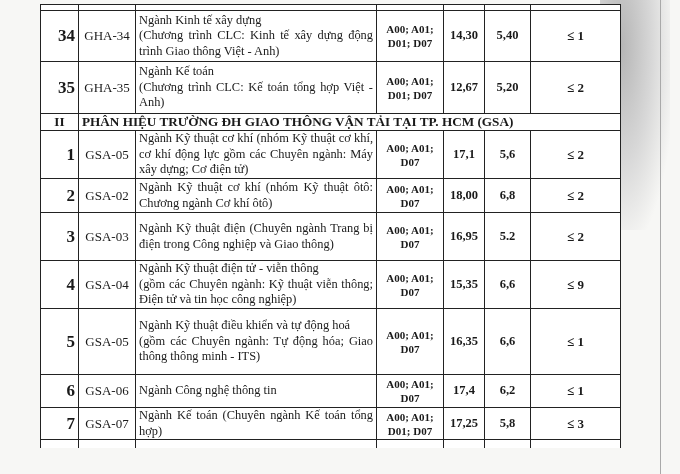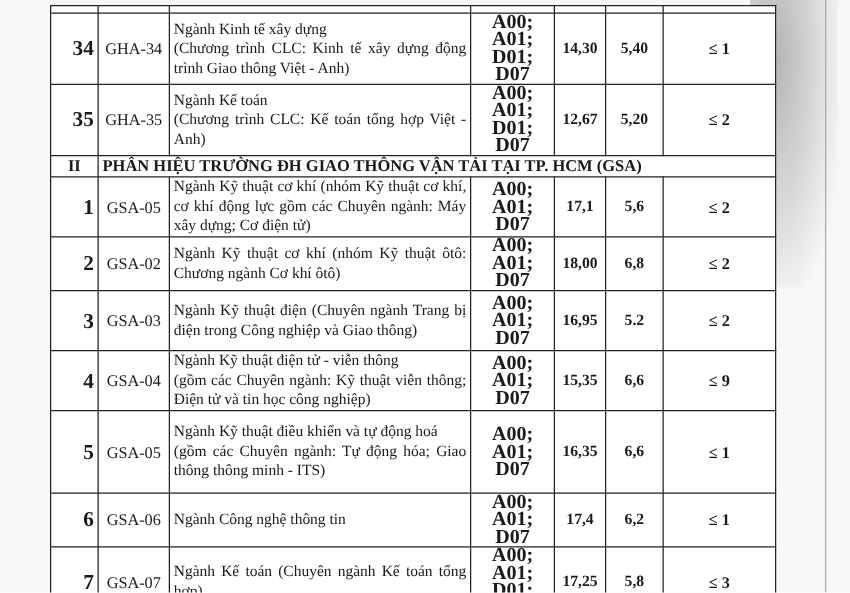--- a/index.html
+++ b/index.html
@@ -17,21 +17,21 @@
     table.tbl {
       position: absolute; left: 40px; top: 4px;
       border-collapse: collapse; table-layout: fixed;
       background: #ffffff;
       font-size: 12.4px; line-height: 15.6px;
     }
     .tbl td { border: 1.3px solid #222; padding: 0 3px; vertical-align: middle; }
     .tbl td.stt { text-align: right; font-weight: bold; font-size: 17px; }
     .tbl td.code { text-align: center; font-size: 13px; border-radius: 23px; }
     .tbl td.name { text-align: justify; text-align-last: left; }
-    .tbl td.combo { text-align: center; font-weight: bold; font-size: 16px; line-height: 14px; }
+    .tbl td.combo { text-align: center; font-weight: bold; font-size: 11px; line-height: 14px; }
     .tbl td.score { text-align: center; font-weight: bold; font-size: 12.5px; }
     .tbl td.order { text-align: center; font-weight: bold; font-size: 13px; }
     .tbl tr.section td { font-weight: bold; font-size: 13.2px; height: 16px; }
     .tbl tr.section td.stt { text-align: center; }
     .tbl tr.cut td { height: 5px; }
     .tbl tr.cut-bottom td { height: 8px; border-bottom: none; }
   </style>
 </head>
 <body>
 

